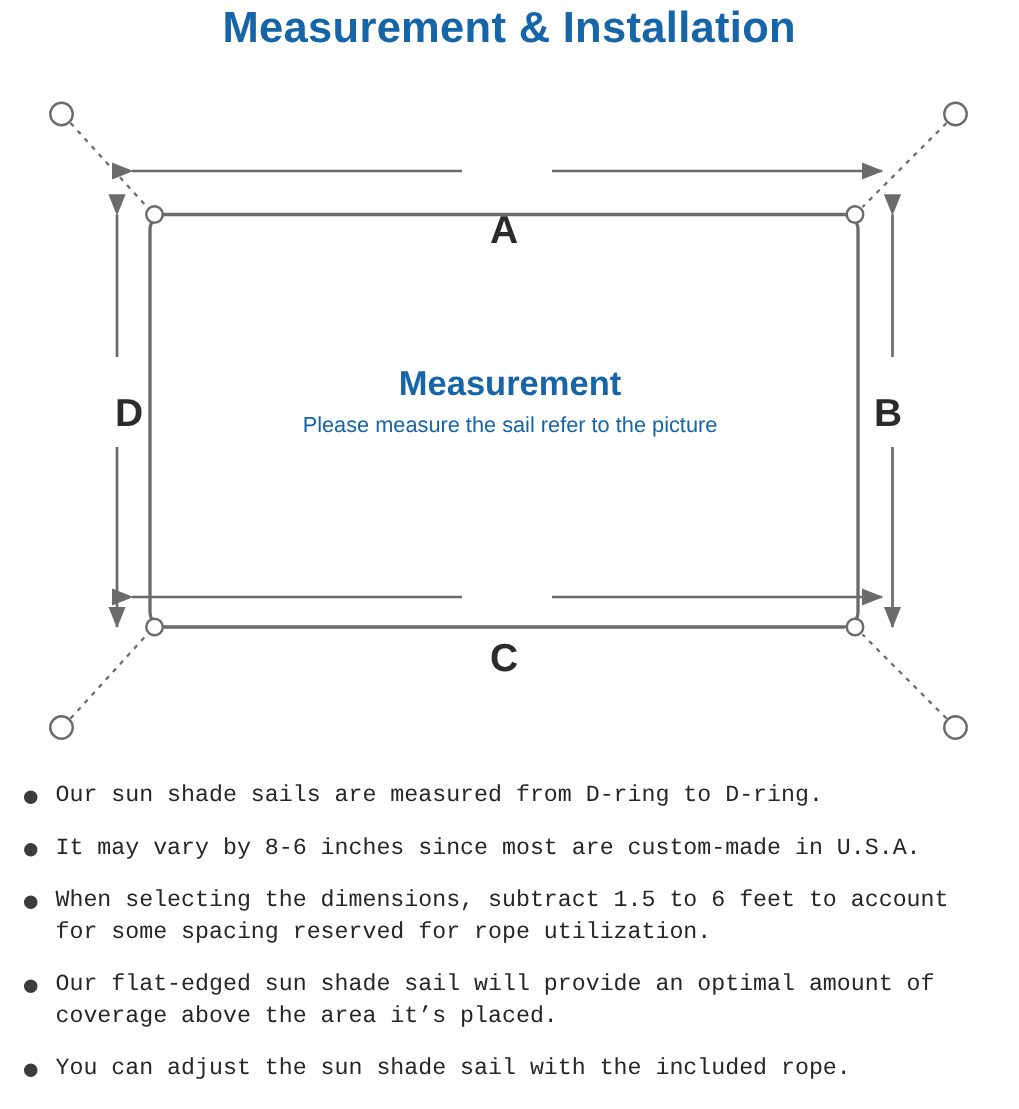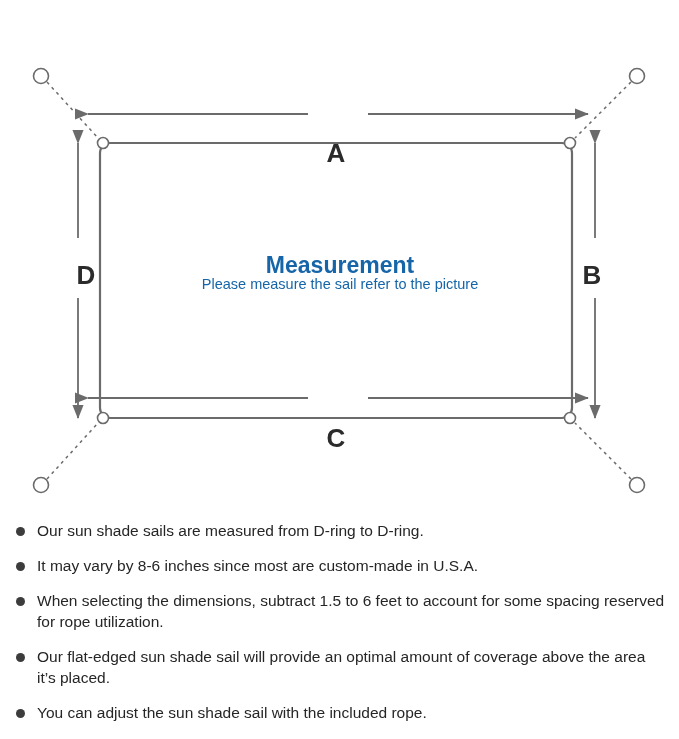--- a/index.html
+++ b/index.html
@@ -46,21 +46,21 @@
     color: #2b2b2b;
     text-align: center;
   }
   #label-a { left: 316px; top: 90px; width: 40px; }
   #label-c { left: 316px; top: 375px; width: 40px; }
   #label-d { left: 66px; top: 212px; width: 40px; }
   #label-b { left: 572px; top: 212px; width: 40px; }
   #center-title {
     position: absolute;
     left: 120px;
-    top: 204px;
+    top: 194px;
     width: 440px;
     text-align: center;
     font-size: 23px;
     font-weight: bold;
     color: #1565a8;
   }
   #center-sub {
     position: absolute;
     left: 120px;
     top: 228px;
@@ -75,20 +75,21 @@
     left: 0;
     width: 679px;
     padding: 0 14px 0 14px;
     box-sizing: border-box;
   }
   .note {
     position: relative;
     display: flex;
     align-items: flex-start;
     margin-bottom: 14px;
+    font-family: Liberation Mono, monospace;
   }
   .bullet {
     width: 9px;
     height: 9px;
     border-radius: 50%;
     background: #3c3c3c;
     flex: 0 0 auto;
     margin-top: 7px;
     margin-right: 12px;
     margin-left: 2px;
@@ -98,20 +99,21 @@
     line-height: 21px;
     color: #262626;
     max-width: 640px;
   }
 </style>
 </head>
 <body>
 
 <div id="page">
 
+  <div id="title">Measurement &amp; Installation</div>
 
   <div id="diagram">
     <svg width="679" height="460" viewBox="0 0 679 460" xmlns="http://www.w3.org/2000/svg">
       <defs>
         <marker id="arrow" markerWidth="9" markerHeight="9" refX="7.5" refY="3.2" orient="auto" markerUnits="strokeWidth">
           <path d="M0,0 L8,3.2 L0,6.4 z" fill="#6b6b6b"></path>
         </marker>
       </defs>
 
       <rect x="100" y="95" width="472" height="275" rx="10" ry="10" fill="#ffffff" stroke="#6b6b6b" stroke-width="2.2"></rect>

